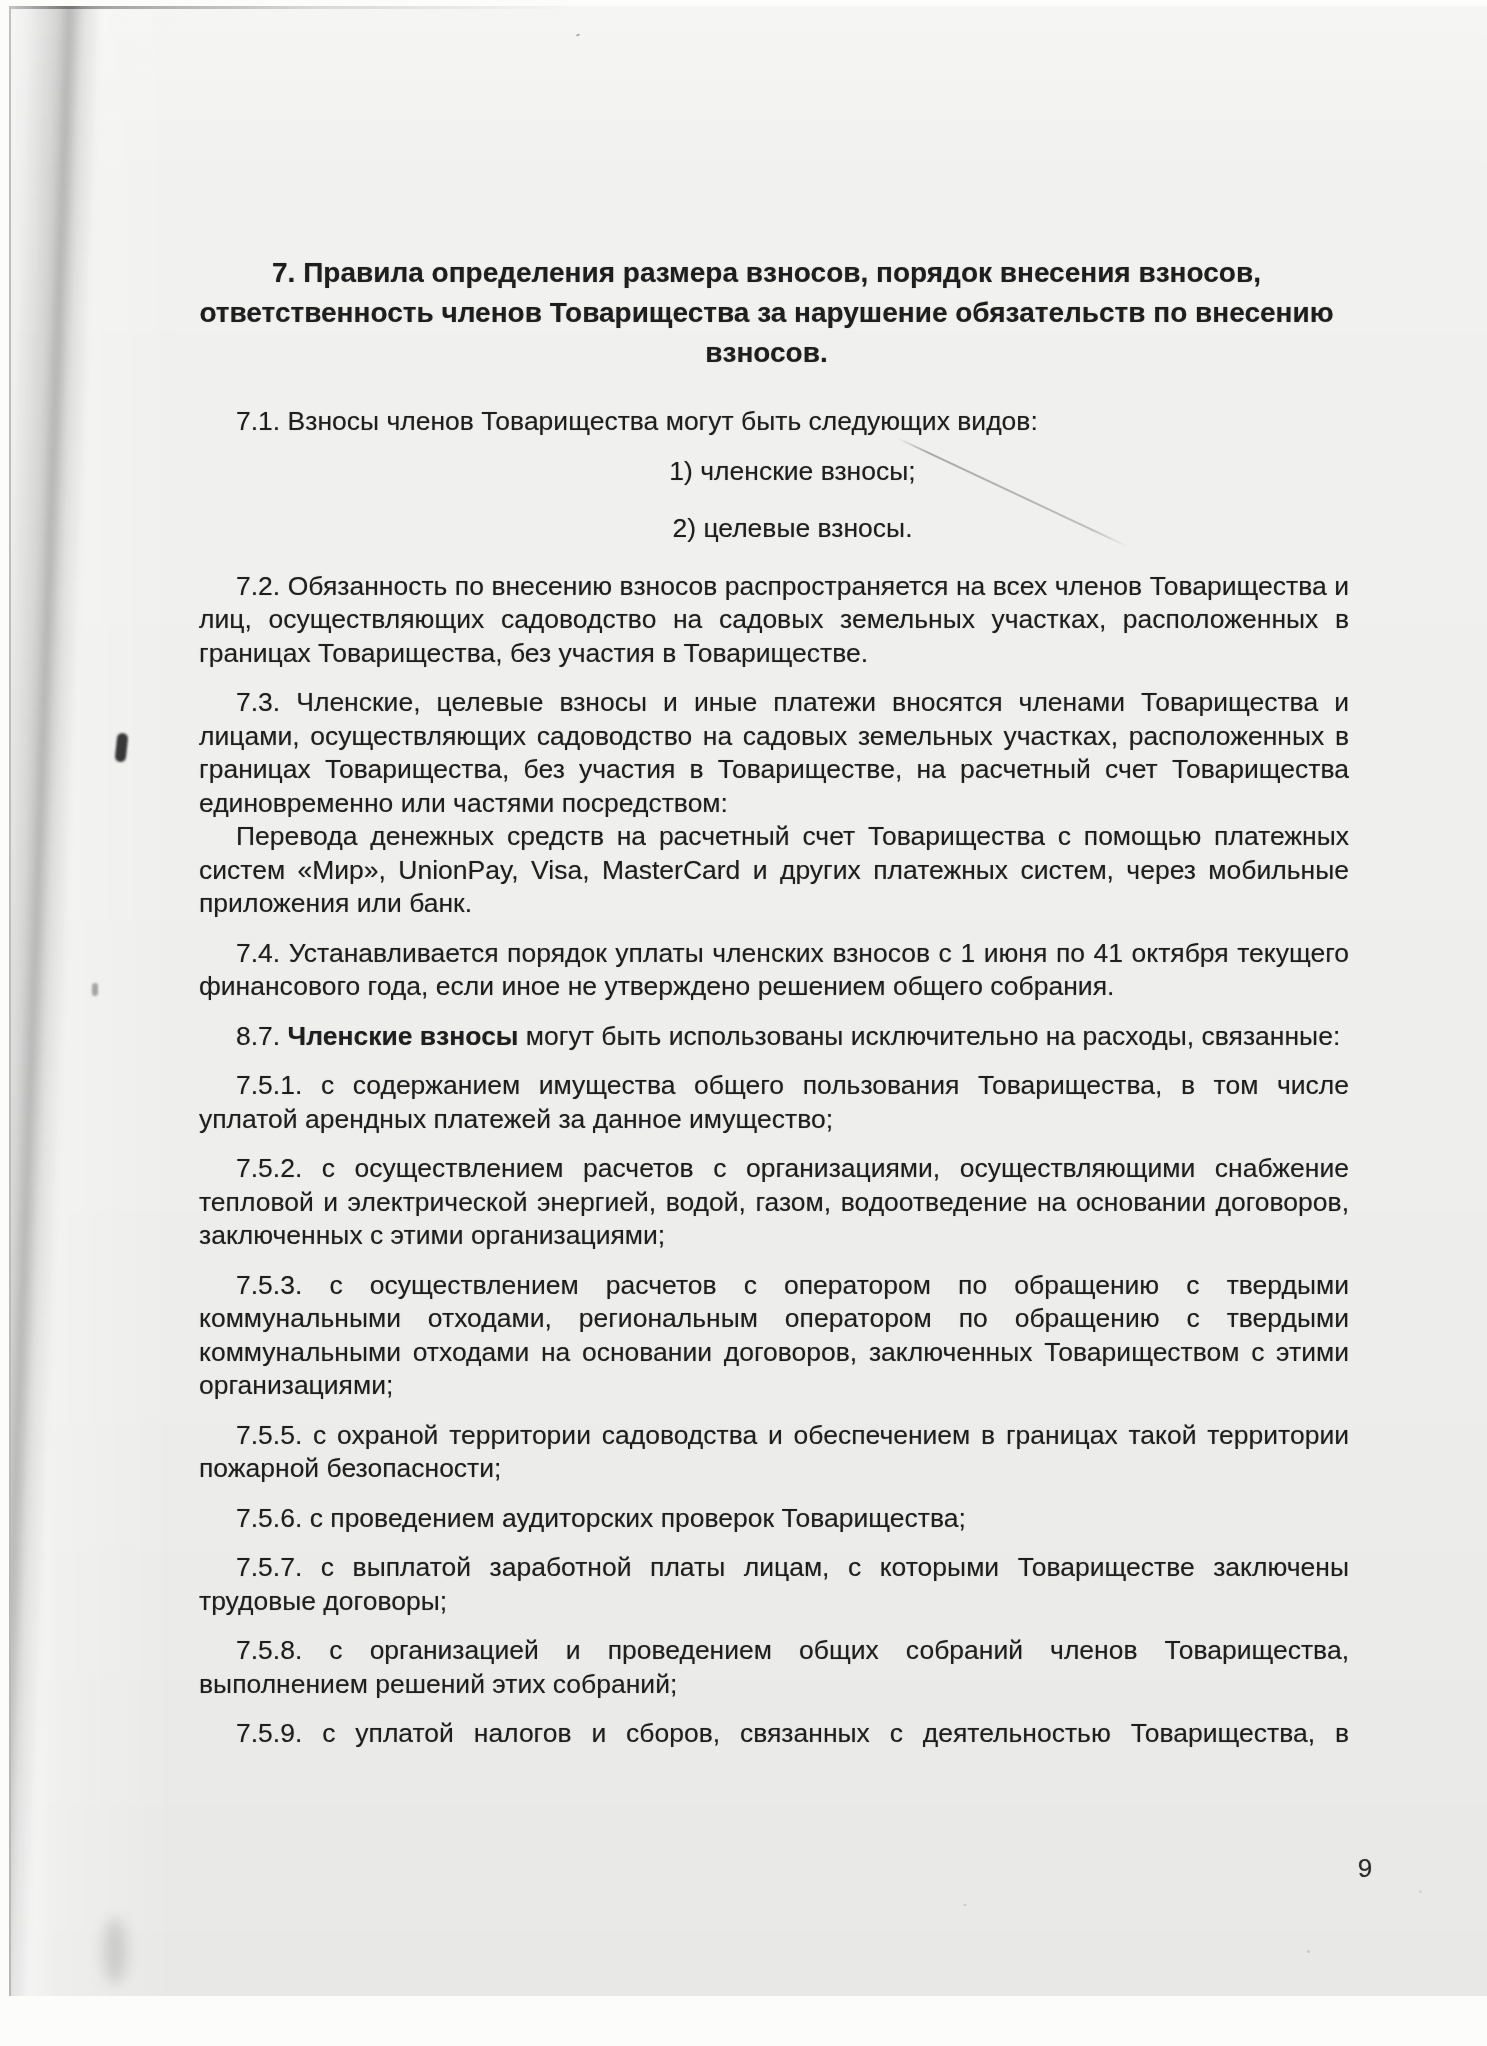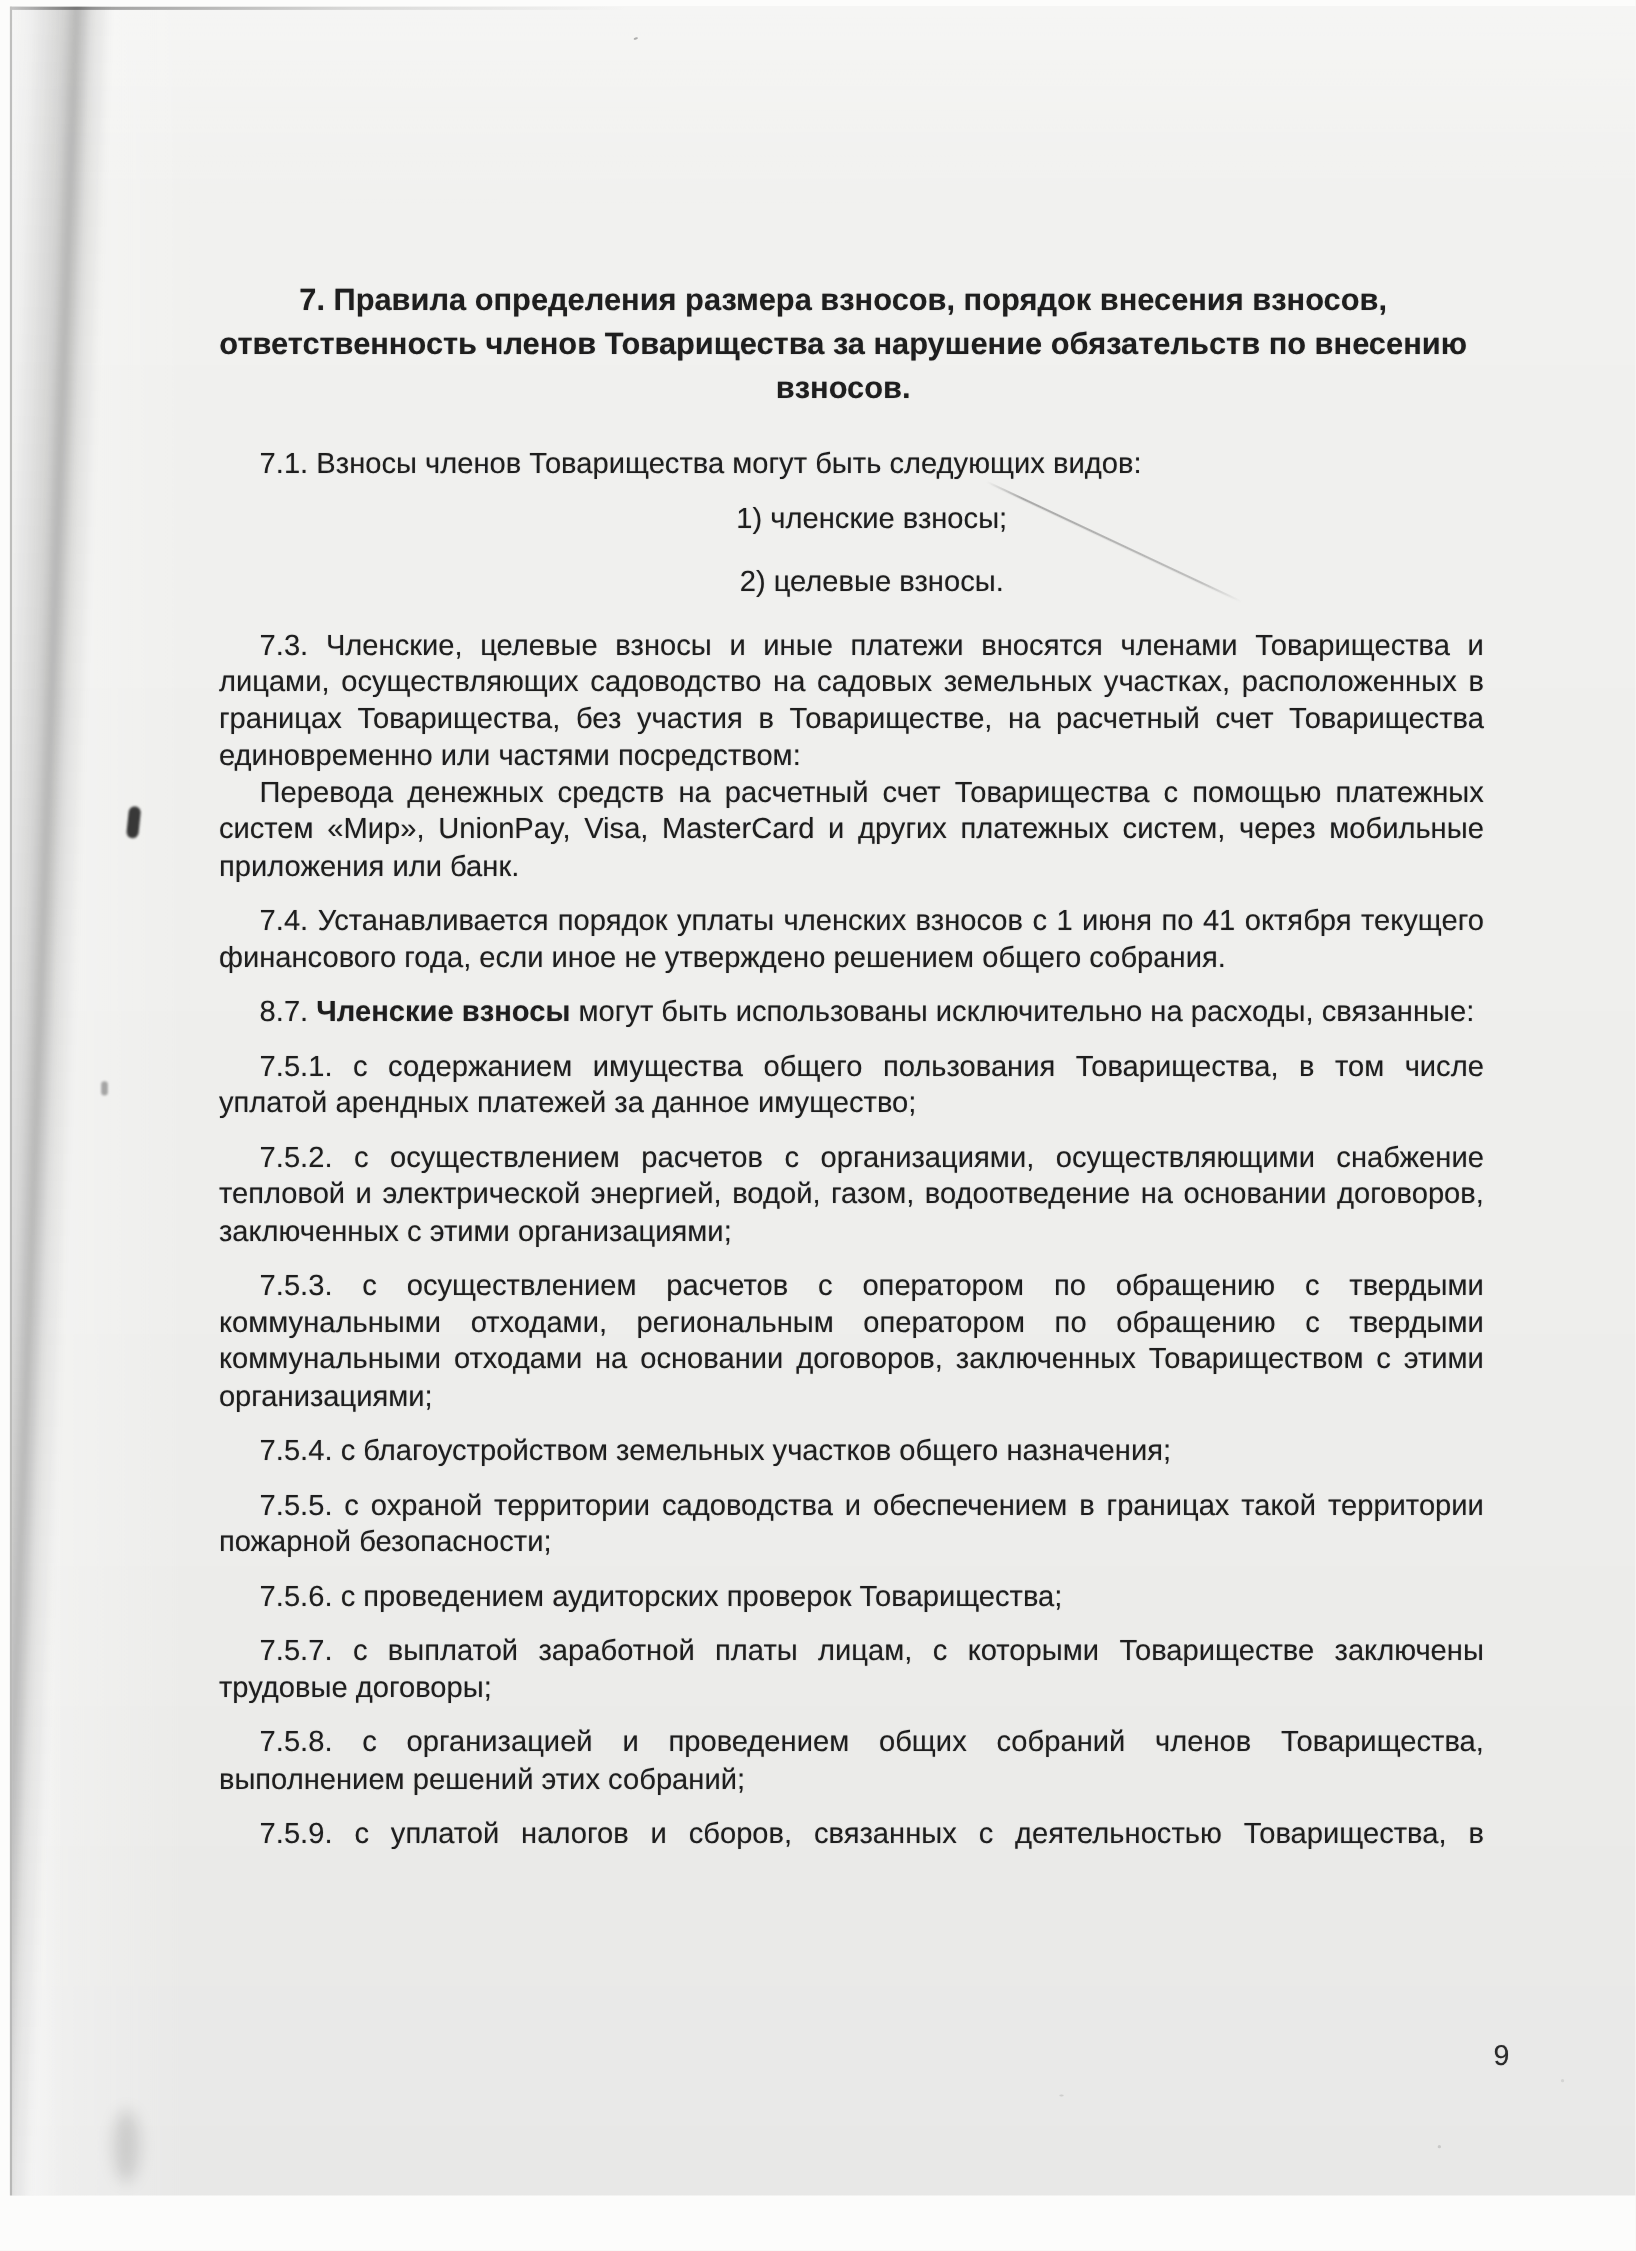--- a/index.html
+++ b/index.html
@@ -103,28 +103,28 @@
   <div class="speck s2"></div>
   <div class="speck s3"></div>
   <div class="speck s4"></div>
 
   <div class="content">
     <p class="heading">7. Правила определения размера взносов, порядок внесения взносов, ответственность членов Товарищества за нарушение обязательств по внесению взносов.</p>
     <div id="document-body">
         <p class="para"><span>7.1. Взносы членов Товарищества могут быть следующих видов:</span></p>
         <p class="para item"><span>1) членские взносы;</span></p>
         <p class="para item"><span>2) целевые взносы.</span></p>
+        <p class="para"><span>7.2. Обязанность по внесению взносов распространяется на всех членов Товарищества и лиц, осуществляющих садоводство на садовых земельных участках, расположенных в границах Товарищества, без участия в Товариществе.</span></p>
         <p class="para tight"><span>7.3. Членские, целевые взносы и иные платежи вносятся членами Товарищества и лицами, осуществляющих садоводство на садовых земельных участках, расположенных в границах Товарищества, без участия в Товариществе, на расчетный счет Товарищества единовременно или частями посредством:</span></p>
         <p class="para"><span>Перевода денежных средств на расчетный счет Товарищества с помощью платежных систем «Мир», UnionPay, Visa, MasterCard и других платежных систем, через мобильные приложения или банк.</span></p>
         <p class="para"><span>7.4. Устанавливается порядок уплаты членских взносов с 1 июня по 41 октября текущего финансового года, если иное не утверждено решением общего собрания.</span></p>
         <p class="para"><span>8.7. </span><span class="b">Членские взносы</span><span> могут быть использованы исключительно на расходы, связанные:</span></p>
         <p class="para"><span>7.5.1. с содержанием имущества общего пользования Товарищества, в том числе уплатой арендных платежей за данное имущество;</span></p>
         <p class="para"><span>7.5.2. с осуществлением расчетов с организациями, осуществляющими снабжение тепловой и электрической энергией, водой, газом, водоотведение на основании договоров, заключенных с этими организациями;</span></p>
         <p class="para"><span>7.5.3. с осуществлением расчетов с оператором по обращению с твердыми коммунальными отходами, региональным оператором по обращению с твердыми коммунальными отходами на основании договоров, заключенных Товариществом с этими организациями;</span></p>
-        <p class="para"><span>7.5.4. с благоустройством земельных участков общего назначения;</span></p>
         <p class="para"><span>7.5.5. с охраной территории садоводства и обеспечением в границах такой территории пожарной безопасности;</span></p>
         <p class="para"><span>7.5.6. с проведением аудиторских проверок Товарищества;</span></p>
         <p class="para"><span>7.5.7. с выплатой заработной платы лицам, с которыми Товариществе заключены трудовые договоры;</span></p>
         <p class="para"><span>7.5.8. с организацией и проведением общих собраний членов Товарищества, выполнением решений этих собраний;</span></p>
         <p class="para last-just"><span>7.5.9. с уплатой налогов и сборов, связанных с деятельностью Товарищества, в</span></p>
       </div>
   </div>
 
   <div class="page-number">9</div>
 </div>

